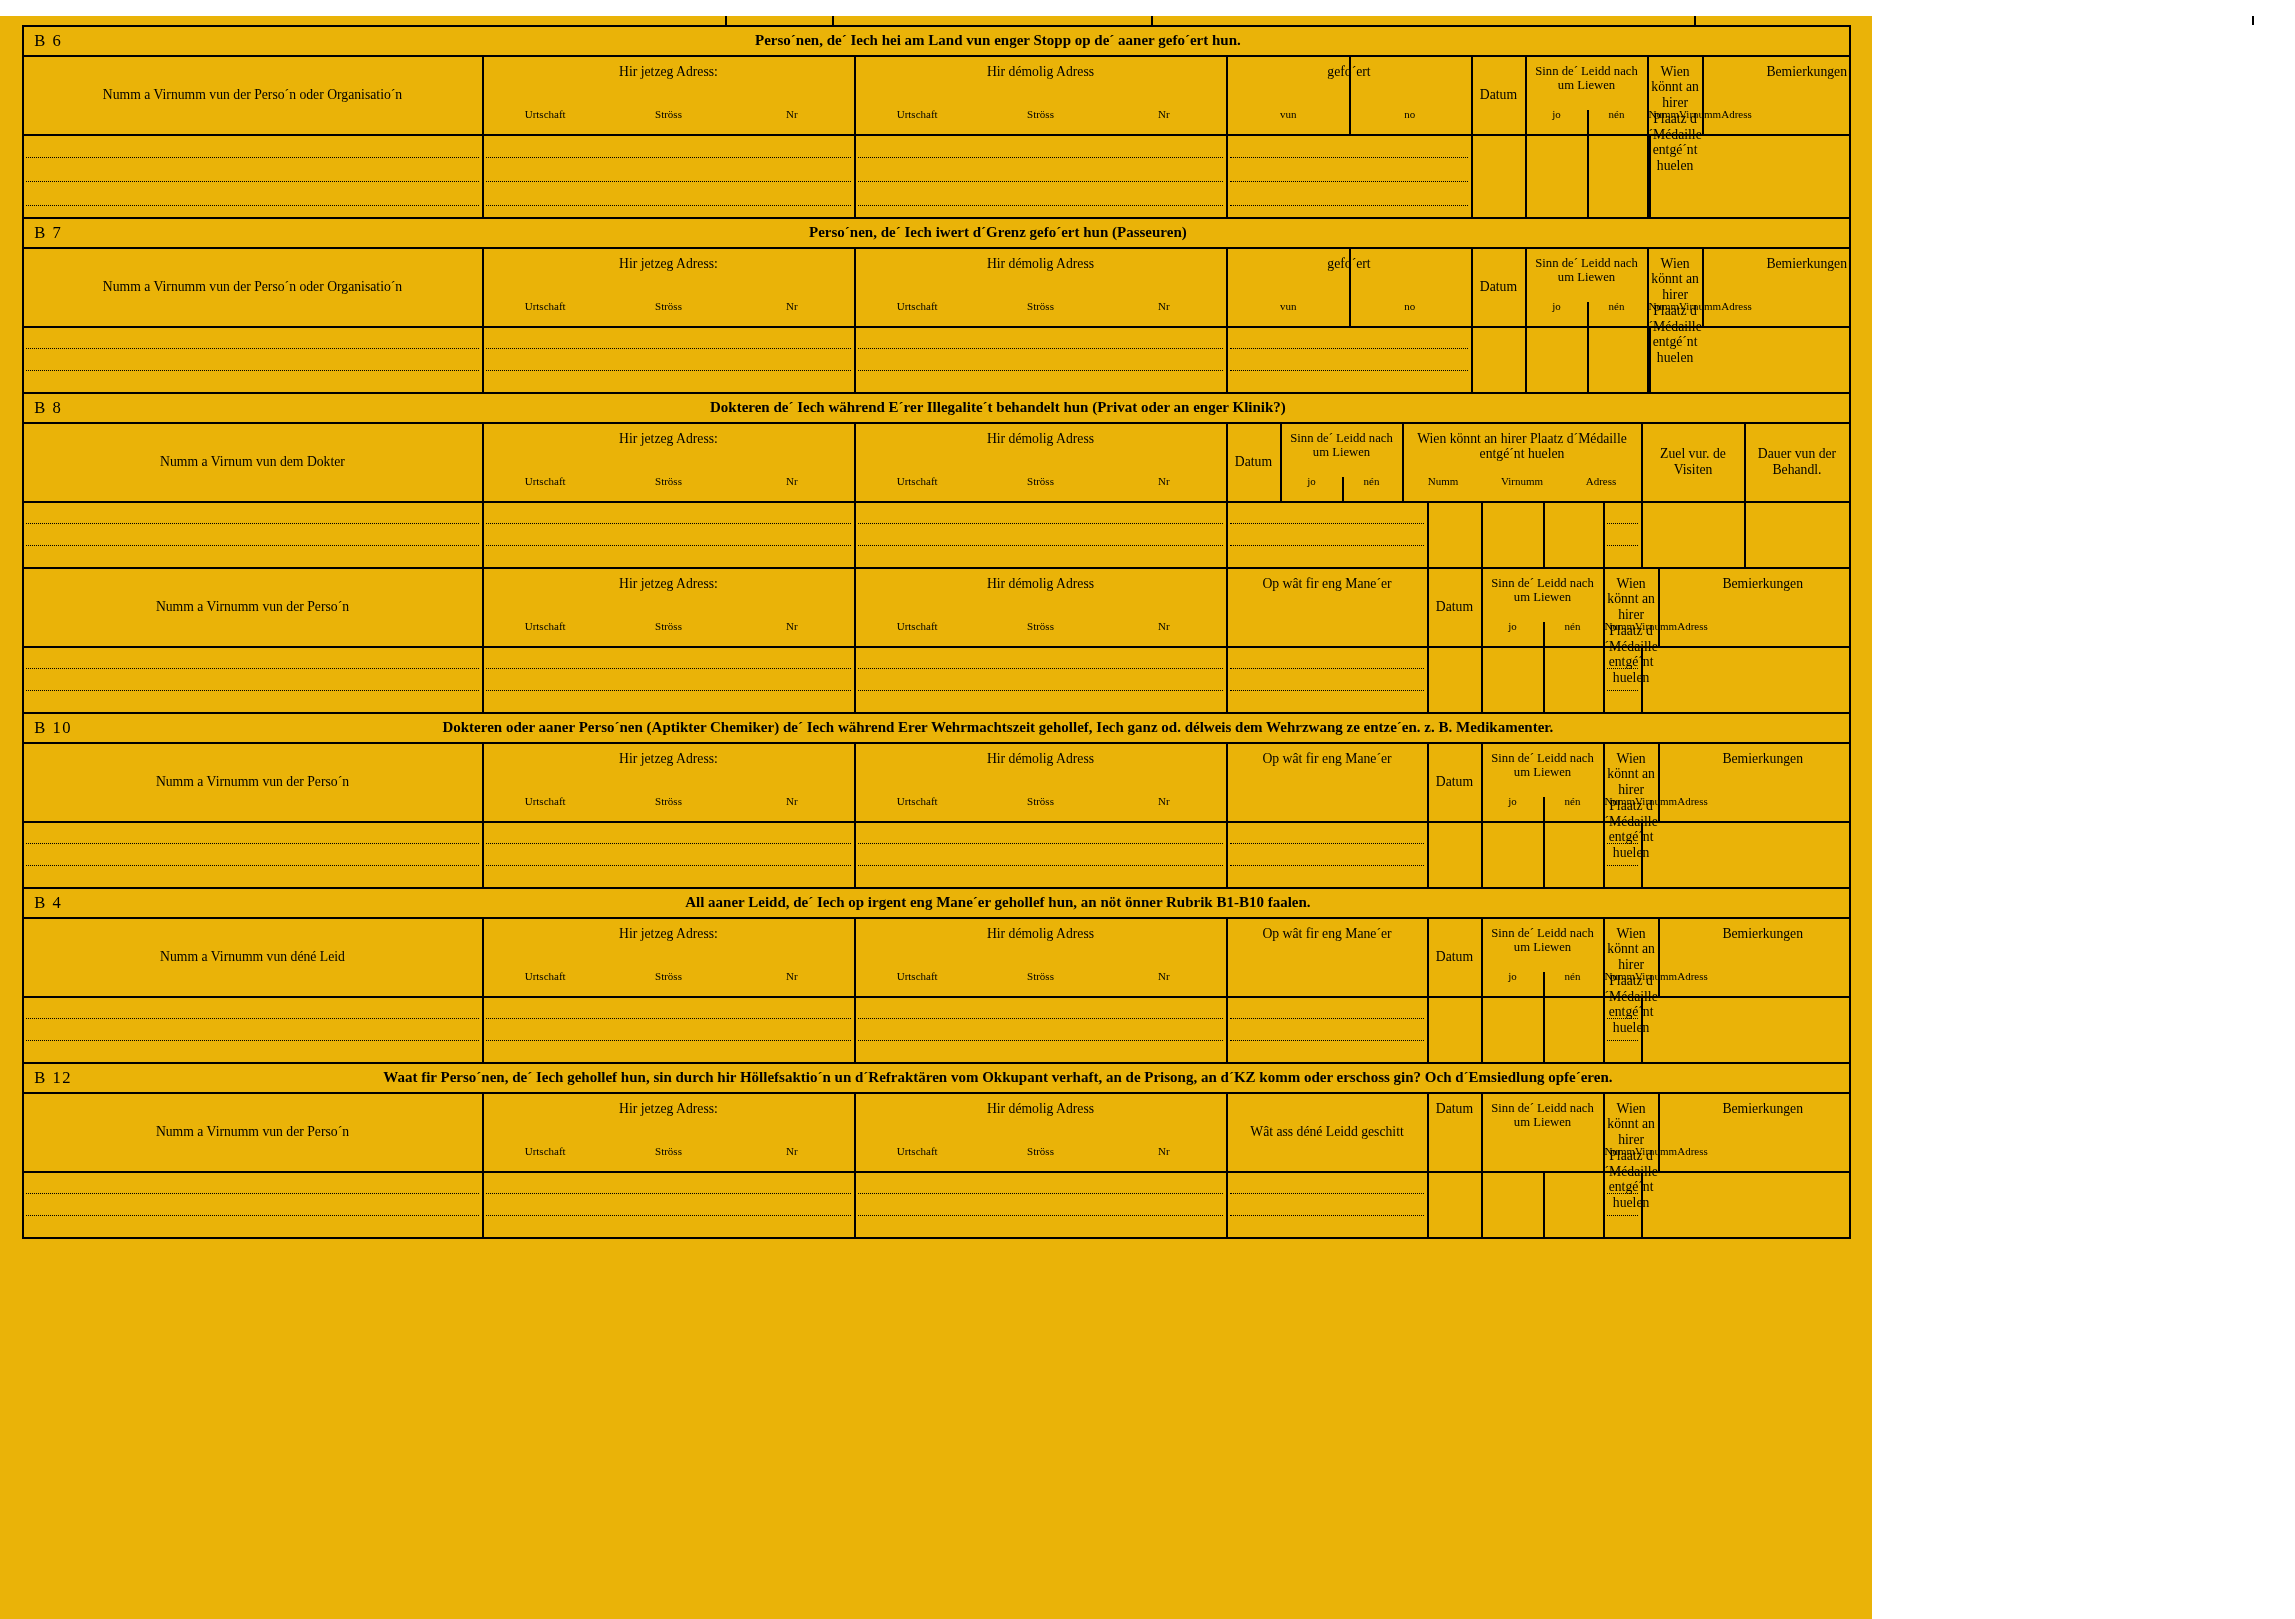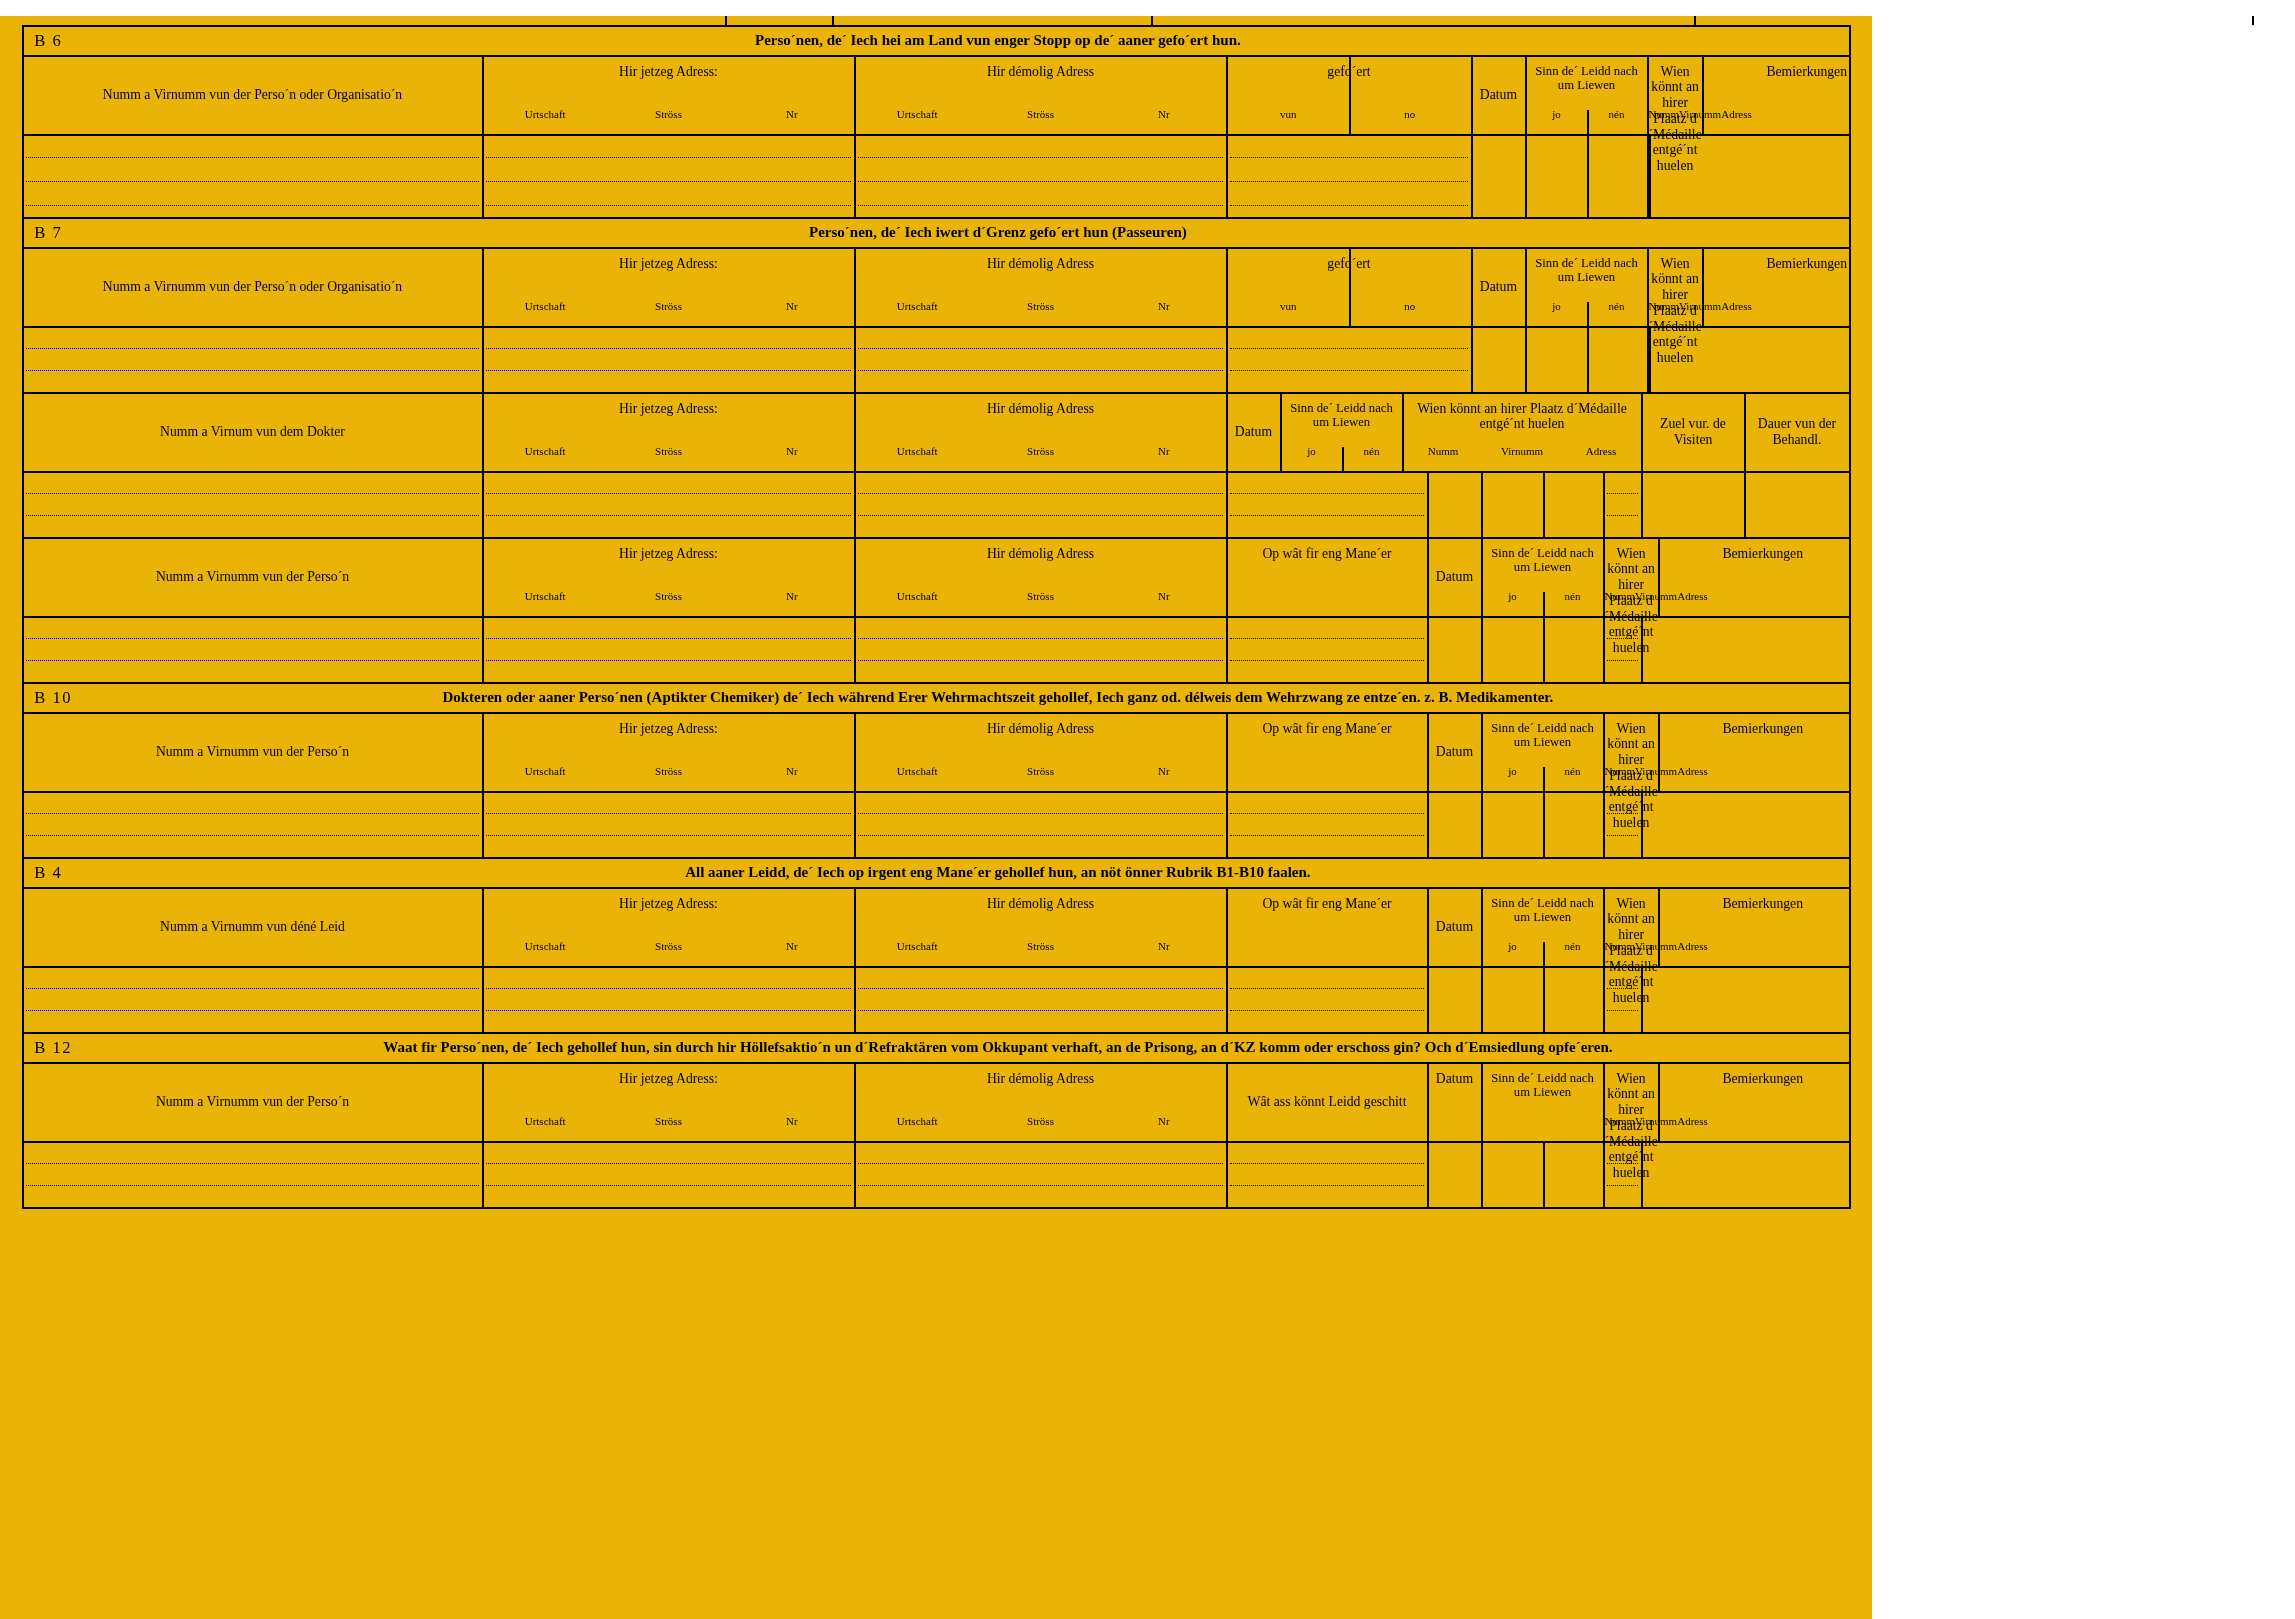--- a/index.html
+++ b/index.html
@@ -332,20 +332,24 @@
         </div>
         <div class="cell" style="flex:1 1 auto">
           <div class="dots d1"></div>
             <div class="dots d2"></div>
         </div>
         <div class="cell" style="flex:0 0 206px"></div>
       </div>
     </div>
 
     <div class="block">
+      <div class="block-title">
+        <div class="block-code">B 8</div>
+        <div class="block-head">Dokteren de´ Iech während E´rer Illegalite´t behandelt hun (Privat oder an enger Klinik?)</div>
+      </div>
       <div class="cols">
         <div class="col col-head" style="flex:0 0 460px">
           <div class="ch-center">Numm a Virnum vun dem Dokter</div>
         </div>
         <div class="col col-head" style="flex:0 0 372px">
           <div class="ch-title">Hir jetzeg Adress:</div>
           <div class="ch-sub">
             <span>Urtschaft</span>
             <span>Ströss</span>
             <span>Nr</span>
@@ -670,21 +674,21 @@
         </div>
         <div class="col col-head" style="flex:0 0 372px">
           <div class="ch-title">Hir démolig Adress</div>
           <div class="ch-sub">
             <span>Urtschaft</span>
             <span>Ströss</span>
             <span>Nr</span>
           </div>
         </div>
         <div class="col col-head" style="flex:0 0 201px">
-          <div class="ch-center">Wât ass könnt Leidd geschitt</div>
+          <div class="ch-center">Wât ass déné Leidd geschitt</div>
         </div>
         <div class="col col-head" style="flex:0 0 54px">
           <div class="ch-title">Datum</div>
         </div>
         <div class="col col-head" style="flex:0 0 122px">
           <div class="ch-title small">Sinn de´ Leidd nach um Liewen</div>
         </div>
         <div class="col col-head" style="flex:1 1 auto">
           <div class="ch-title">Wien könnt an hirer Plaatz d´Médaille entgé´nt huelen</div>
           <div class="ch-sub">

